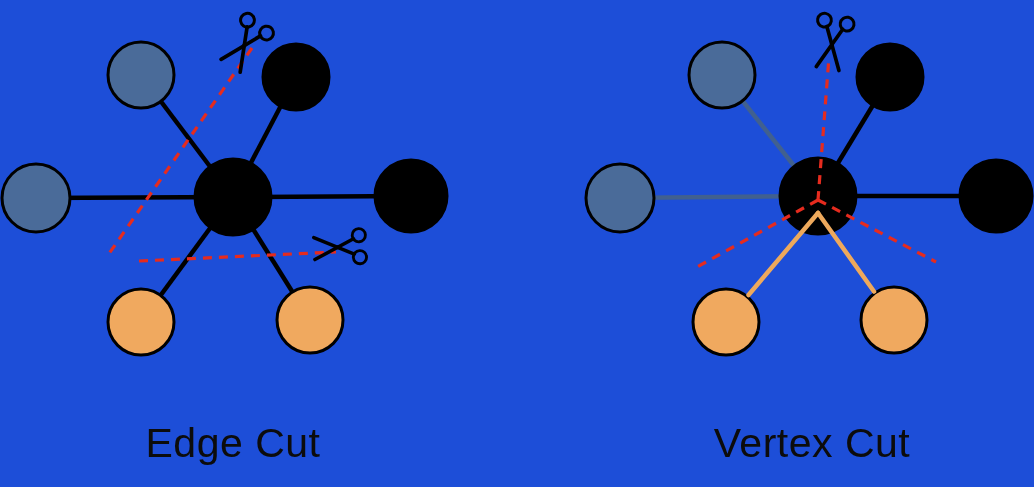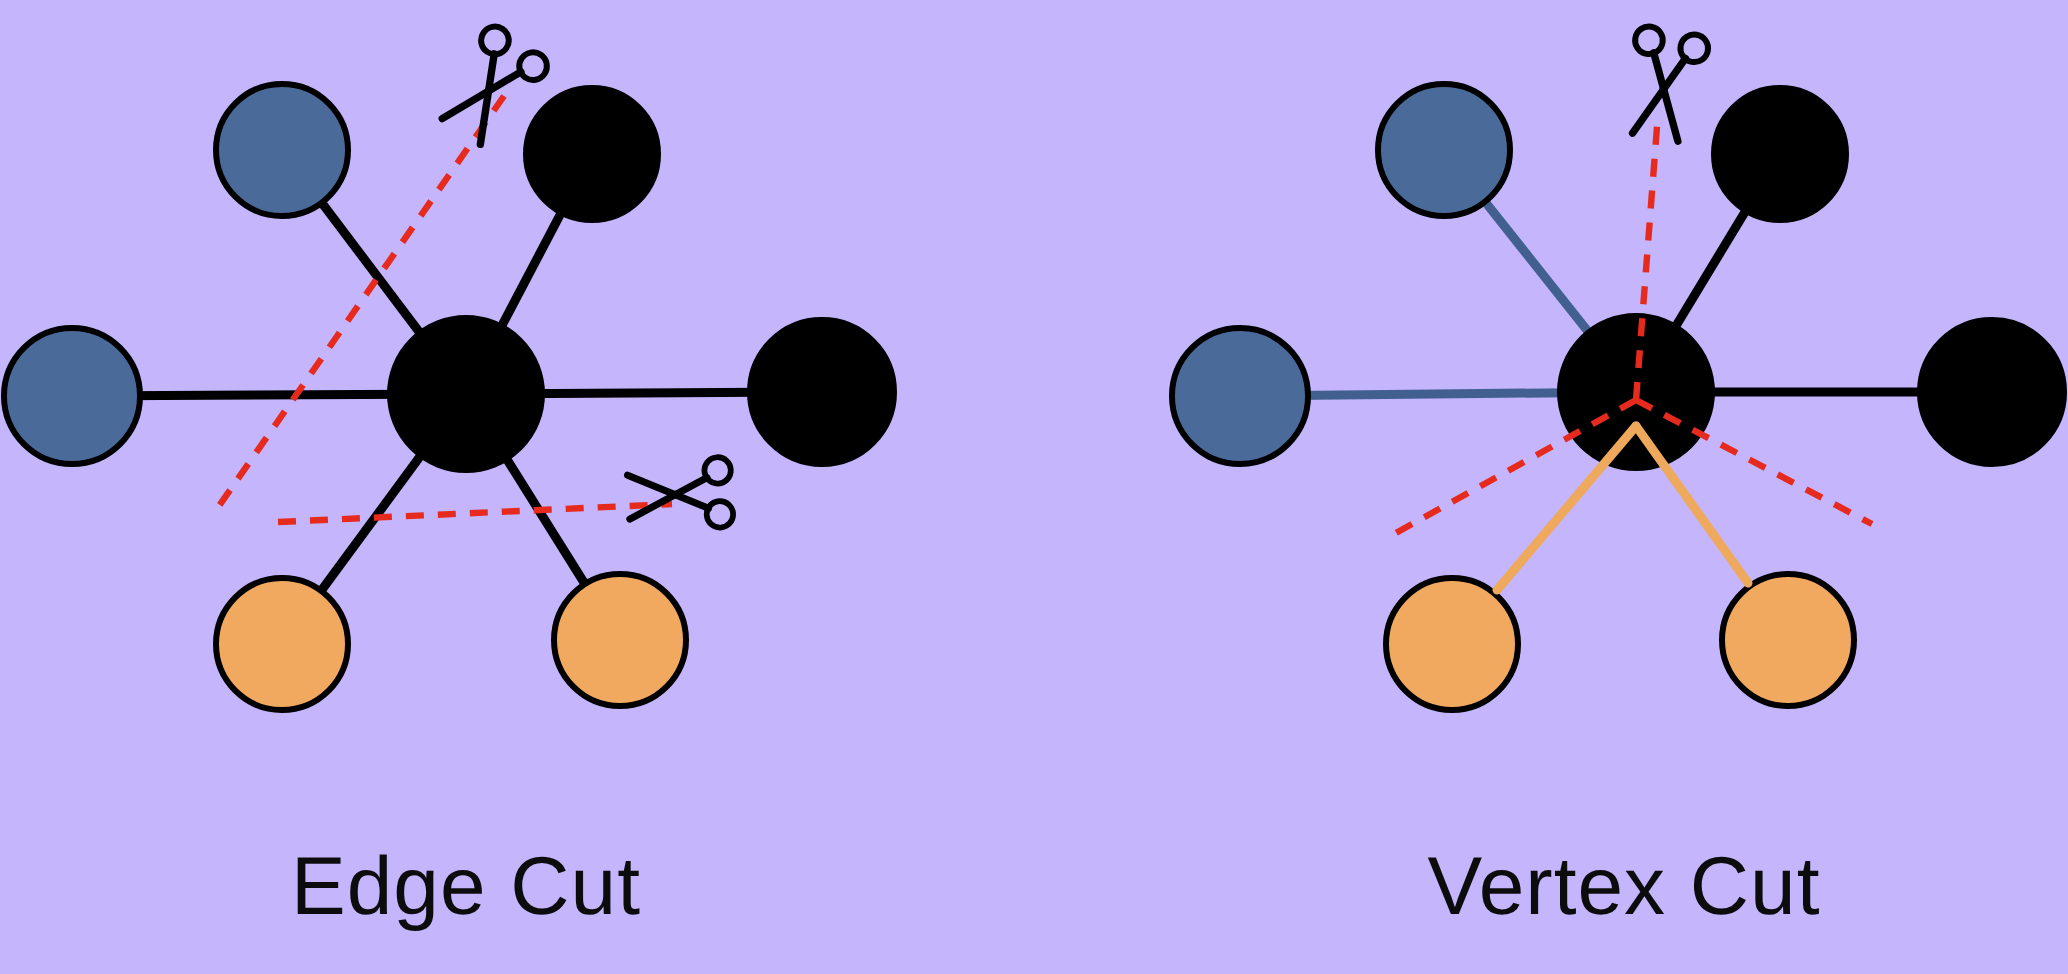--- a/index.html
+++ b/index.html
@@ -1,20 +1,20 @@
 <!DOCTYPE html>
 <html><head>
 <meta charset="utf-8">
 <style>
   html, body { margin: 0; padding: 0; background: #ffffff; }
   .stage {
     position: relative;
     width: 1034px;
     height: 487px;
-    background: #c4b5fd;
+    background: #1d4ed8;
     overflow: hidden;
     font-family: "Liberation Sans", sans-serif;
   }
   svg { display: block; }
   .caption {
     font-family: "Liberation Sans", sans-serif;
     font-size: 41px;
     font-weight: 400;
     letter-spacing: 0.5px;
     fill: #0c0c0c;

